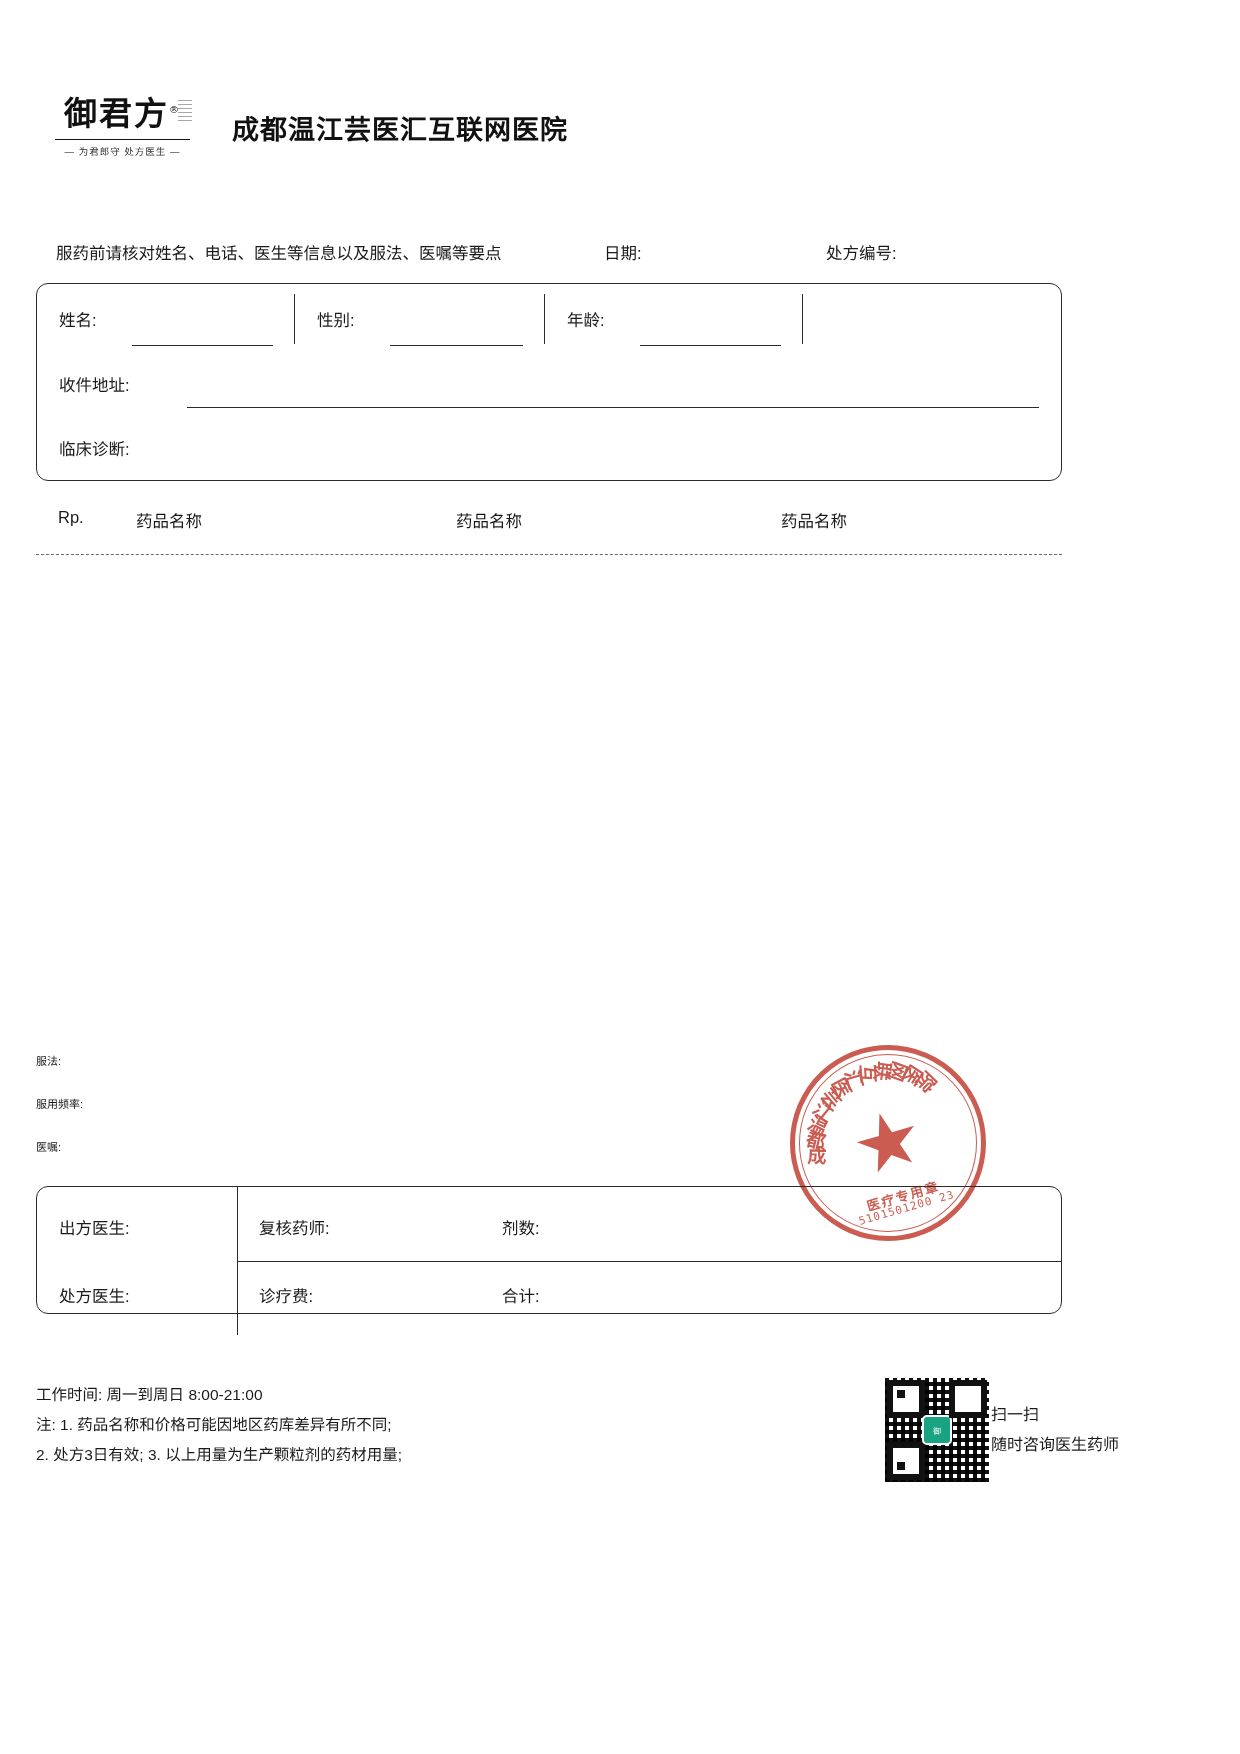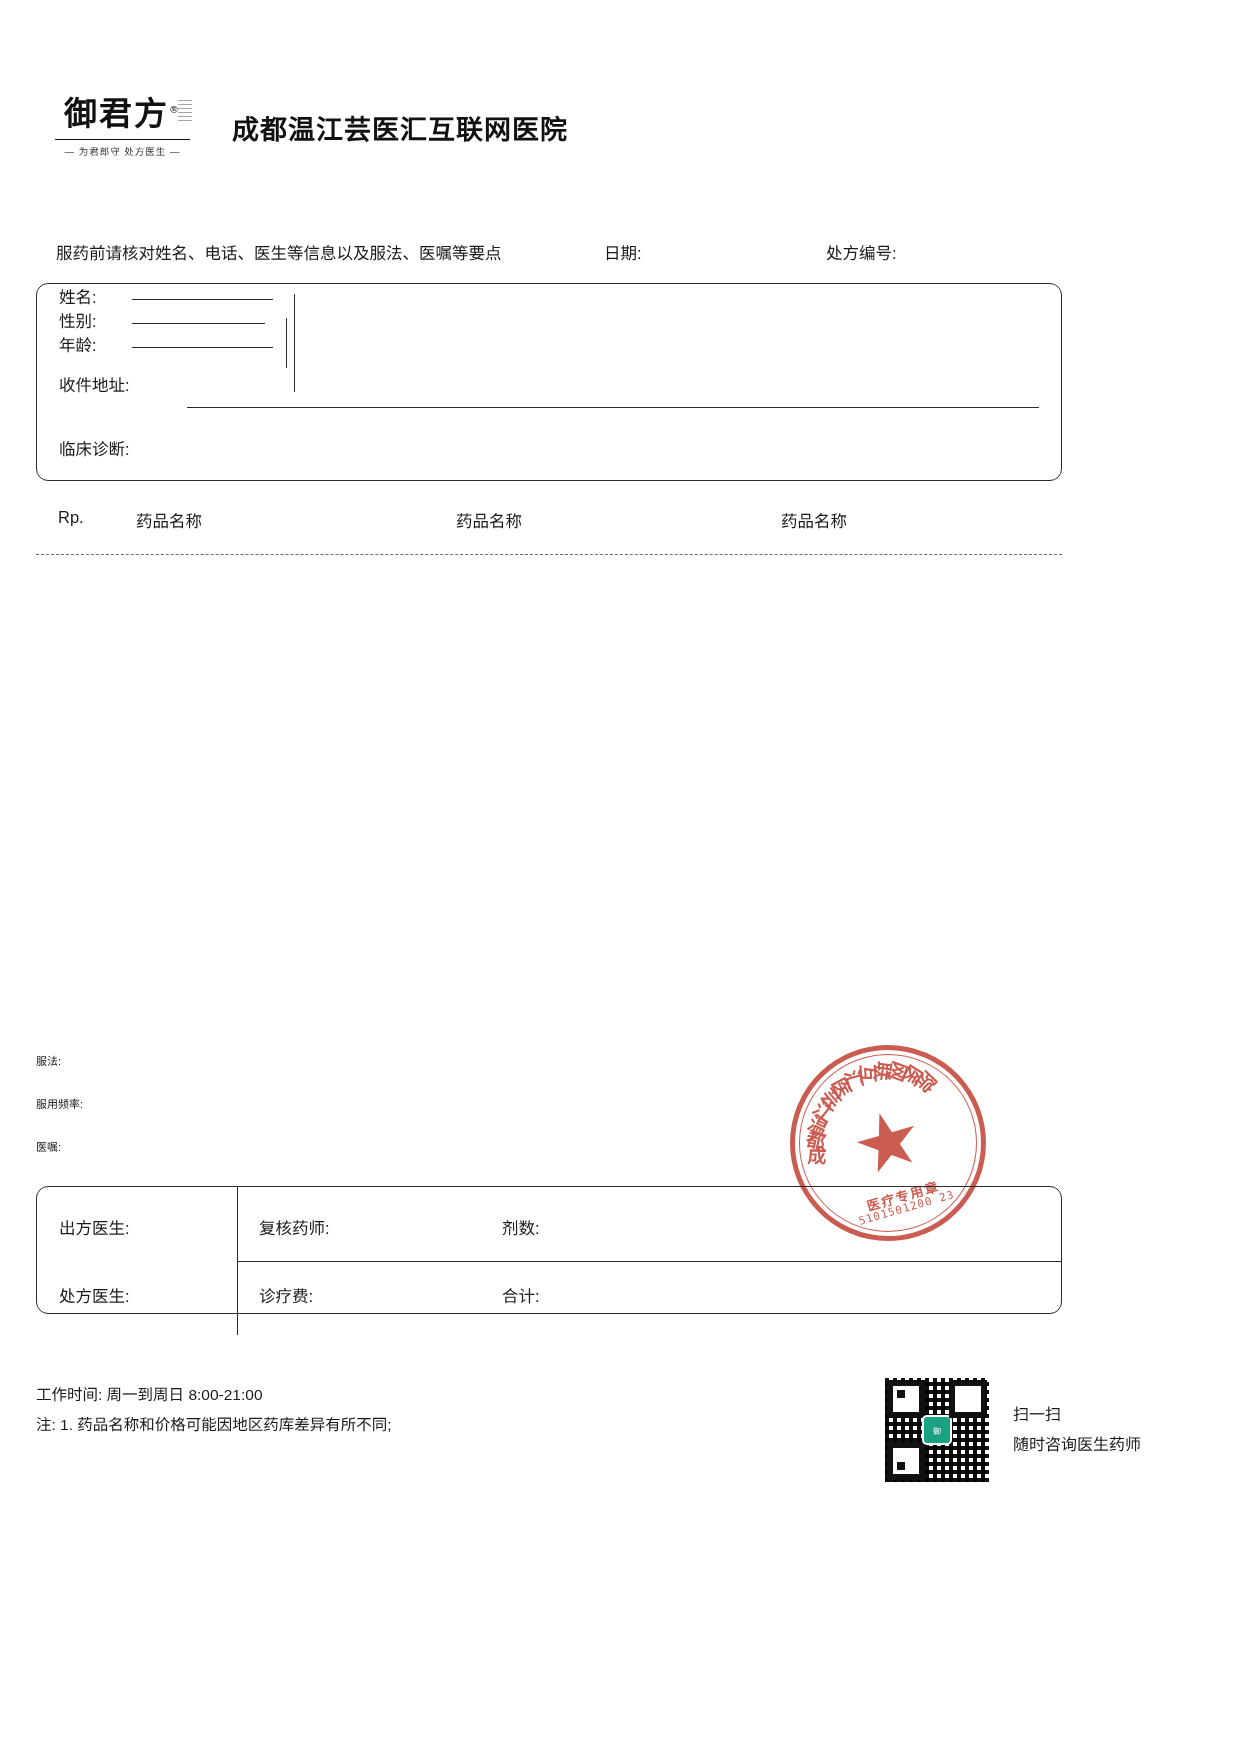--- a/index.html
+++ b/index.html
@@ -103,21 +103,20 @@
     border: 1.6px solid #2b2b2b;
     border-radius: 12px;
     box-sizing: border-box;
   }
   .pb-row1 {
     position: absolute;
     left: 0; top: 0;
     width: 100%;
     height: 70px;
     display: flex;
-    flex-direction: column;
   }
   .pb-cell {
     position: relative;
     height: 70px;
     box-sizing: border-box;
     display: flex;
     align-items: center;
   }
   .pb-cell .lbl {
     font-size: 16.5px;
@@ -271,21 +270,21 @@
     background: #19a383;
     border: 2px solid #fff;
     display: flex;
     align-items: center;
     justify-content: center;
     color: #fff;
     font-size: 8px;
     font-family: "DejaVu Serif", serif;
   }
   .qr-text {
-    margin-left: 24px;
+    margin-left: 2px;
     font-size: 16px;
     line-height: 1.9;
     color: #1a1a1a;
     white-space: nowrap;
   }
 
   
   .stamp {
     position: absolute;
     left: 790px;
@@ -443,20 +442,21 @@
     <div class="fb-cell" style="left:222px; top:28px;">复核药师:</div>
     <div class="fb-cell" style="left:222px; top:96px;">诊疗费:</div>
 
     <div class="fb-cell" style="left:465px; top:28px;">剂数:</div>
     <div class="fb-cell" style="left:465px; top:96px;">合计:</div>
   </div>
 
   <div class="notes">
     <div>工作时间: 周一到周日  8:00-21:00</div>
     <div>注: 1. 药品名称和价格可能因地区药库差异有所不同;</div>
+    <div>2. 处方3日有效; 3. 以上用量为生产颗粒剂的药材用量;</div>
   </div>
 
   <div class="qr-wrap">
     <div class="qr">
       <div class="finder3"></div>
       <div class="finder-dot" style="left:12px; top:12px;"></div>
       <div class="finder-dot" style="right:12px; top:12px;"></div>
       <div class="finder-dot" style="left:12px; bottom:12px;"></div>
       <div class="logo-badge">御</div>
     </div>

